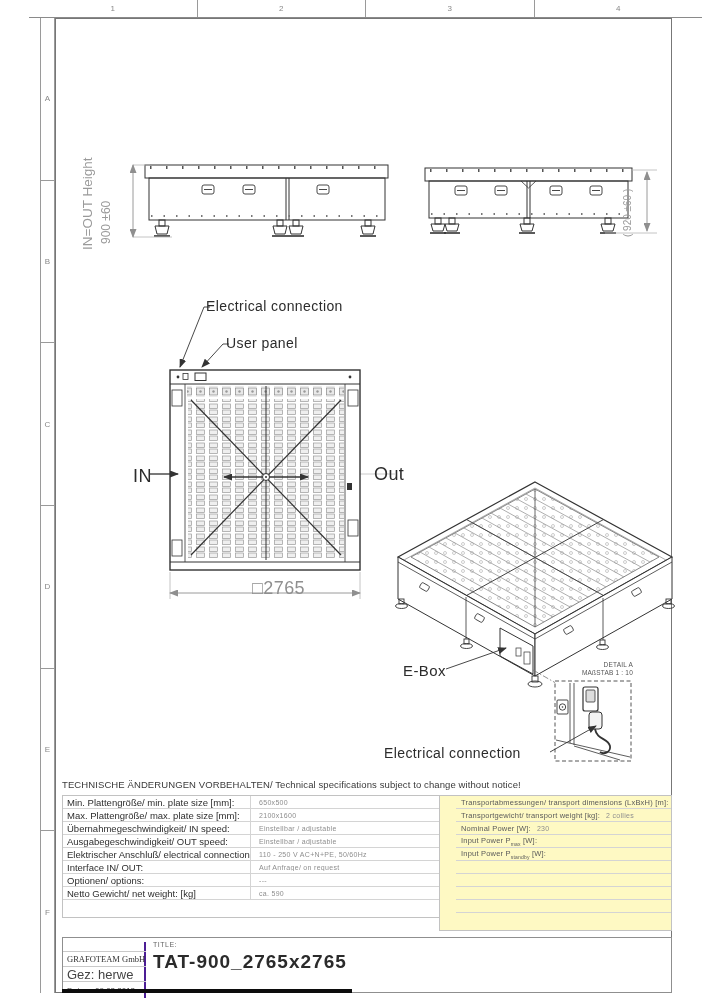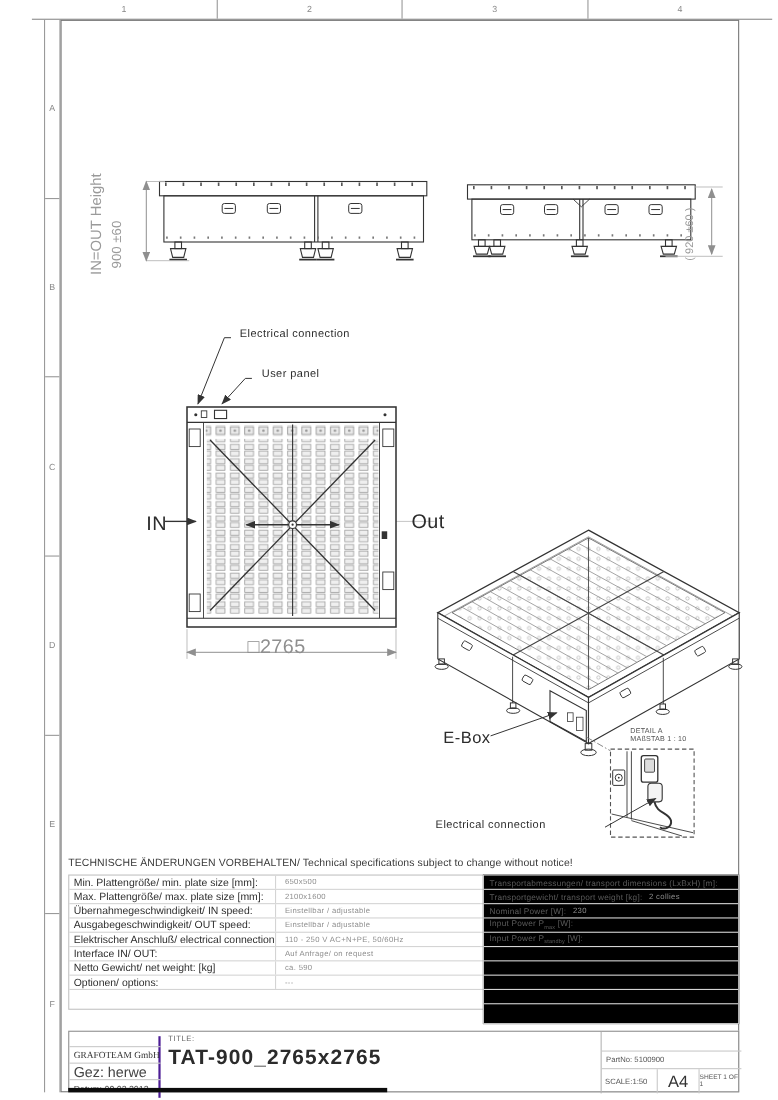--- a/index.html
+++ b/index.html
@@ -13,30 +13,30 @@
   .ruler-top .cell { flex:1; display:flex; align-items:center; justify-content:center; font-size:8px; color:#888; }
   .ruler-top .cell.tick { border-right:1px solid #9a9a9a; }
   .ruler-left { position:absolute; left:40px; top:18px; width:15px; height:975px; display:flex; flex-direction:column;
                 border-left:1px solid #9a9a9a; border-right:1px solid #9a9a9a; }
   .ruler-left .cell { flex:1; display:flex; align-items:center; justify-content:center; font-size:8px; color:#888; }
   .ruler-left .cell + .cell { border-top:1px solid #9a9a9a; }
   .frame { position:absolute; left:55px; top:18px; width:617px; height:975px; border:1px solid #777; }
 
   
   .lbl { position:absolute; color:#2c2c2c; letter-spacing:.4px; white-space:nowrap; }
-  .lbl-lg { font-size:10px;margin-left:12px; }
+  .lbl-lg { font-size:14px; }
   .lbl-md { font-size:18px; }
   .lbl-xs { font-size:6.5px; color:#555; letter-spacing:.2px; }
   .dim { color:#8f8f8f; }
   .vlabel { position:absolute; transform-origin:0 100%; transform:rotate(-90deg); white-space:nowrap; color:#9a9a9a; }
-  .ctr { text-align:left; }
+  .ctr { text-align:right; }
 
   
   .spec-left { position:absolute; left:62px; top:795px; width:378px; border:1px solid #c2c2c2; background:#fff; }
-  .spec-right { position:absolute; left:439px; top:795px; width:233px; border:1px solid #c2c2c2; background:#000000; }
+  .spec-right { position:absolute; left:439px; top:795px; width:233px; border:1px solid #c2c2c2; background:#fef9c3;padding-left:16px; }
   .srow { display:flex; height:13px; align-items:center; border-bottom:1px solid #d4d4d4; }
   .srow:last-child { border-bottom:none; }
   .srow.filler { height:17px; }
   .cell-label { width:188px; padding-left:4px; font-size:9.5px; color:#2e2e2e; border-right:1px solid #d4d4d4; height:100%; display:flex; align-items:center; white-space:nowrap; overflow:hidden; }
   .cell-value { flex:1; padding-left:8px; font-size:7px; color:#8e8e8e; letter-spacing:.3px; white-space:nowrap; overflow:hidden; }
   .rlabel { font-size:7.5px; color:#5a5a5a; padding-left:5px; letter-spacing:.2px; white-space:nowrap; }
   .rvalue { font-size:7px; color:#8e8e8e; padding-left:6px; letter-spacing:.3px; }
   .sub { font-size:5px; vertical-align:sub; }
 
   .note { position:absolute; left:62px; top:779px; font-size:9.5px; color:#3a3a3a; letter-spacing:.1px; }
@@ -312,26 +312,26 @@
       </div>
     <div class="srow">
         <span class="cell-label">Elektrischer Anschluß/ electrical connection:</span>
         <span class="cell-value">110 - 250 V AC+N+PE, 50/60Hz</span>
       </div>
     <div class="srow">
         <span class="cell-label">Interface IN/ OUT:</span>
         <span class="cell-value">Auf Anfrage/ on request</span>
       </div>
     <div class="srow">
+        <span class="cell-label">Optionen/ options:</span>
+        <span class="cell-value">---</span>
+      </div>
+    <div class="srow">
         <span class="cell-label">Netto Gewicht/ net weight: [kg]</span>
         <span class="cell-value">ca. 590</span>
-      </div>
-    <div class="srow">
-        <span class="cell-label">Optionen/ options:</span>
-        <span class="cell-value">---</span>
       </div>
     <div class="srow filler"></div>
   </div>
 
   <div class="spec-right">
     <div class="srow">
         <span class="rlabel">Transportabmessungen/ transport dimensions (LxBxH) [m]:</span>
         <span class="rvalue"></span>
       </div>
     <div class="srow">
@@ -359,25 +359,16 @@
 
   <div class="tblock">
     <div class="tb-col1">
       <div class="tb-c tb-empty"></div>
       <div class="tb-c tb-company">GRAFOTEAM GmbH</div>
       <div class="tb-c tb-gez">Gez: herwe</div>
       <div class="tb-c tb-datum">Datum:   09.02.2012</div>
     </div>
     <div class="tb-title-label">TITLE:</div>
     <div class="tb-title">TAT-900_2765x2765</div>
-    <div class="tb-col3">
-      <div class="tb-r1"></div>
-      <div class="tb-r2">PartNo:  5100900</div>
-      <div class="tb-r3">
-        <div class="tb-scale">SCALE:1:50</div>
-        <div class="tb-paper">A4</div>
-        <div class="tb-sheet">SHEET 1 OF 1</div>
-      </div>
-    </div>
   </div>
   <div class="fold-bar"></div>
 
 </div>
 
 </body></html>

